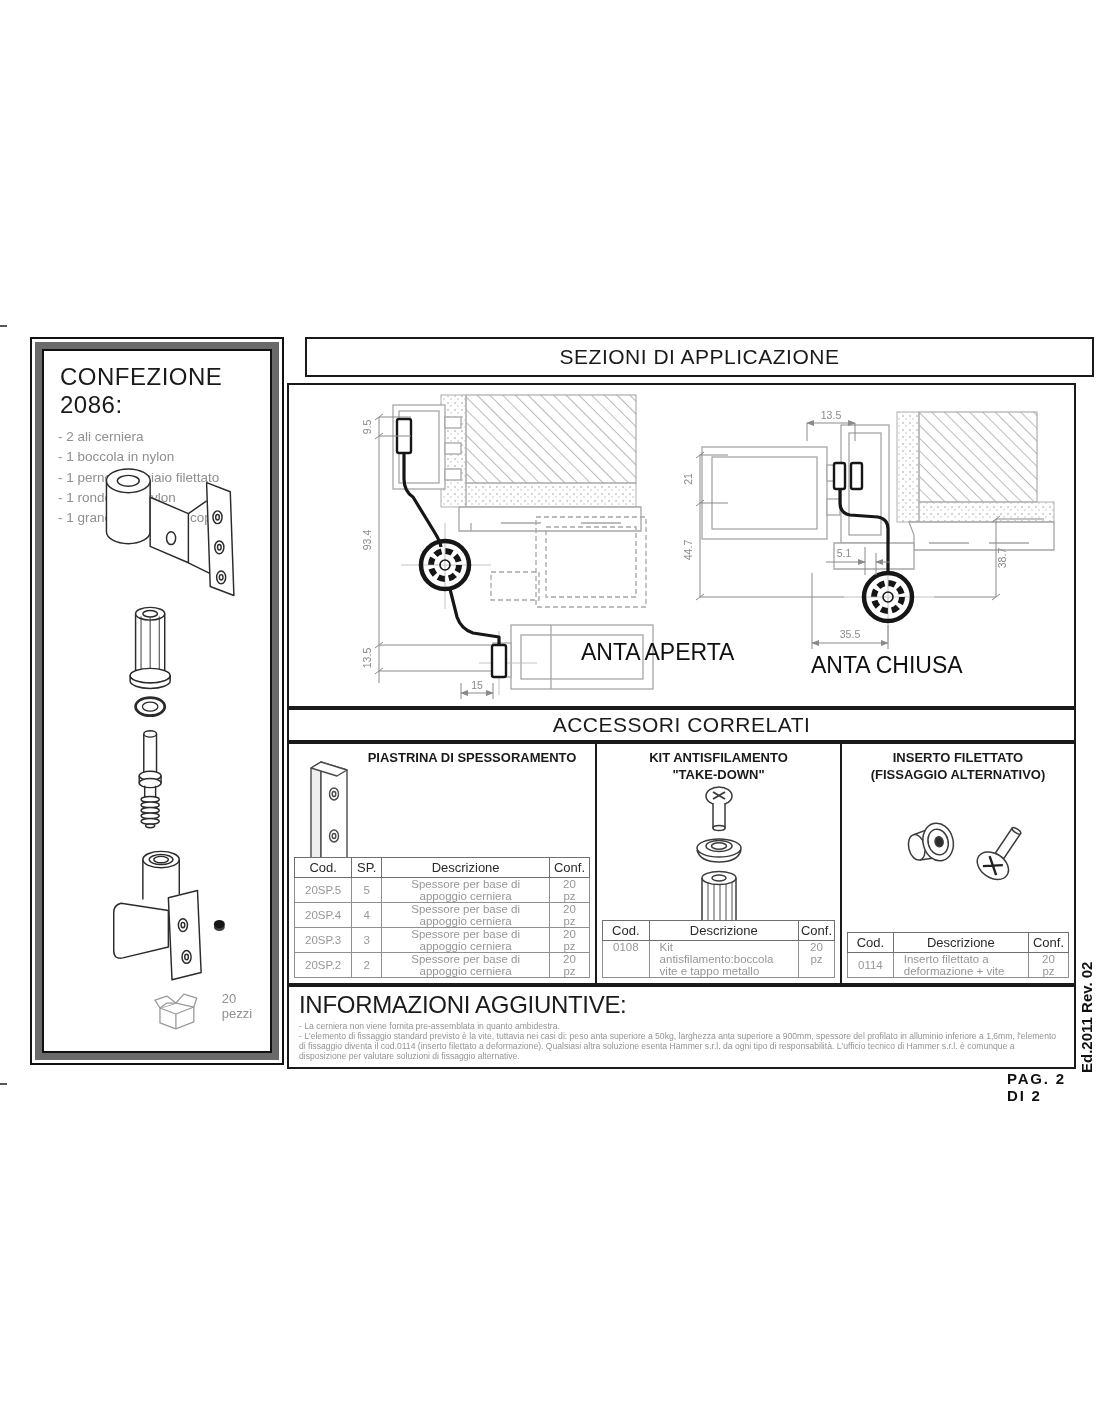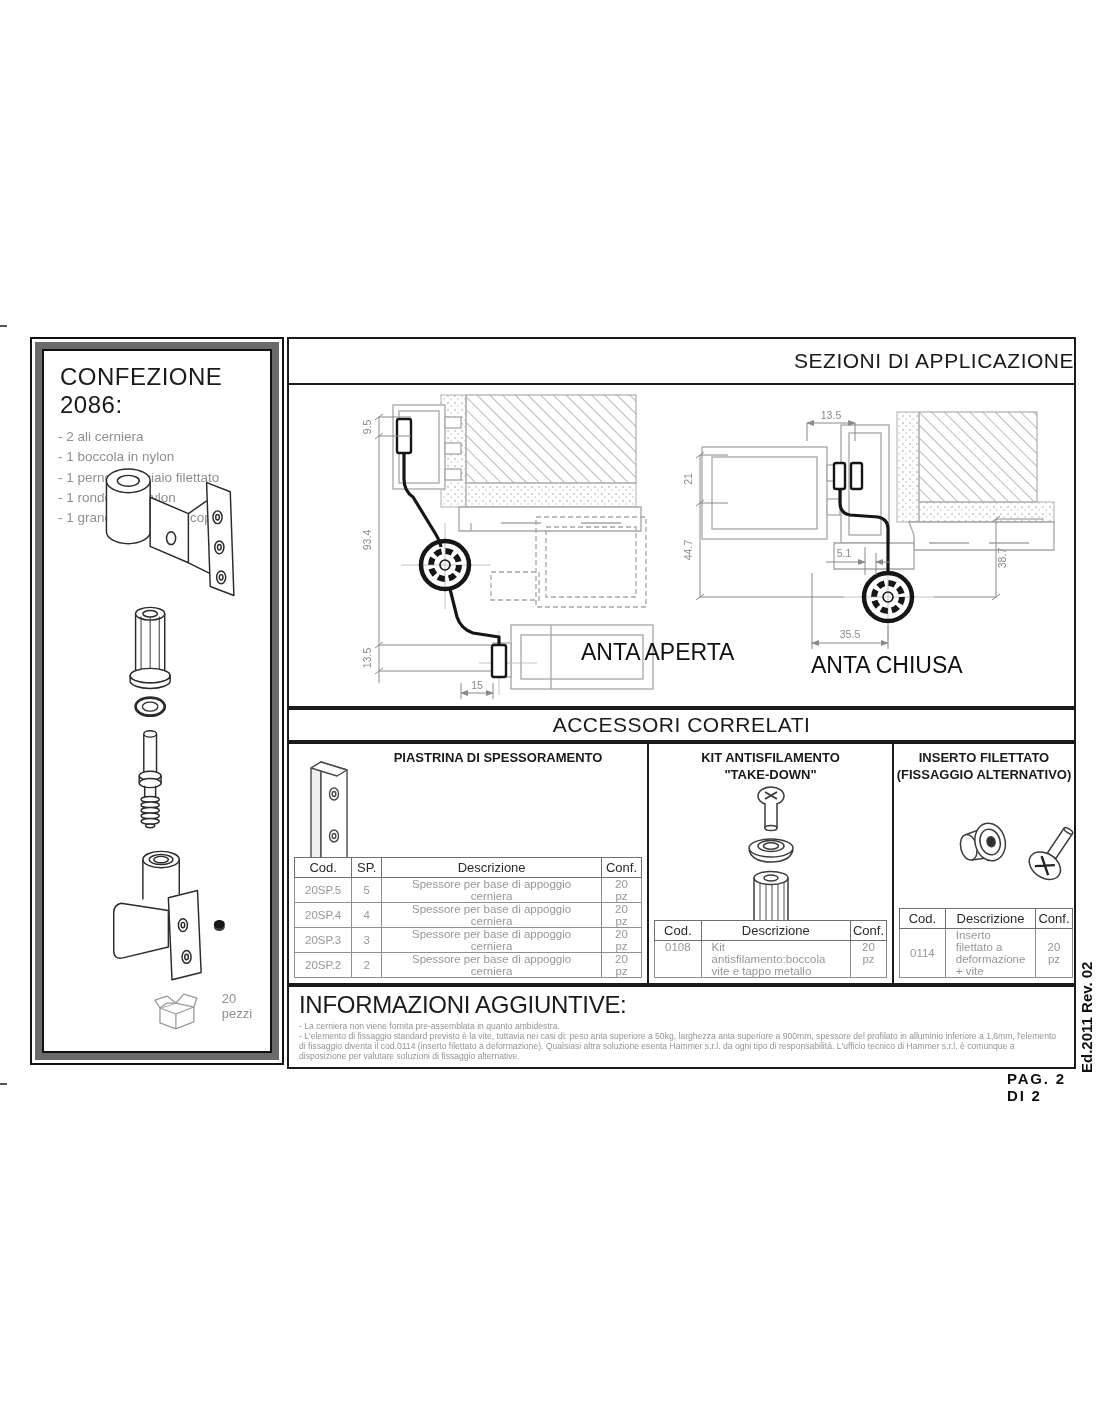--- a/index.html
+++ b/index.html
@@ -13,21 +13,21 @@
   #left-outer{left:30px;top:337px;width:254px;height:728px;border:2px solid #111;padding:3px;}
   #left-mid{width:100%;height:100%;border:7px solid #6a6a6a;box-sizing:border-box;}
   #left-inner{width:100%;height:100%;border:2px solid #111;box-sizing:border-box;position:relative;overflow:hidden;}
   .conf-title{font-size:24px;letter-spacing:.5px;margin:12px 16px 8px 16px;}
   .conf-list{margin:0 0 0 14px;font-size:13.5px;line-height:1.5;color:#8f8f8f;}
   .pezzi{position:absolute;left:110px;top:640px;display:flex;gap:22px;}
   .pezzi-label{font-size:13px;color:#909090;}
 
   
   .hdrbox{display:flex;align-items:center;justify-content:center;font-size:21px;letter-spacing:.5px;}
-  #sez-header{left:287px;top:337px;width:789px;height:48px;justify-content:flex-end;}
+  #sez-header{left:305px;top:337px;width:789px;height:40px;}
   #sez-body{left:287px;top:383px;width:789px;height:325px;}
   #acc-header{left:287px;top:708px;width:789px;height:34px;}
   #acc-body{left:287px;top:742px;width:789px;height:243px;display:flex;}
   #info-box{left:287px;top:985px;width:789px;height:84px;padding:3px 10px;overflow:hidden;}
 
   .anta-label{position:absolute;font-size:23px;color:#111;white-space:nowrap;}
   .acc-col{position:relative;height:100%;box-sizing:border-box;}
   .acc-col.b{border-right:2px solid #1a1a1a;}
   .panel-title{font-size:13px;font-weight:bold;text-align:center;line-height:1.3;padding-top:6px;color:#1a1a1a;}
 
@@ -288,21 +288,21 @@
     <div class="anta-label" style="left:292px;top:254px">ANTA APERTA</div>
     <div class="anta-label" style="left:522px;top:267px">ANTA CHIUSA</div>
   </div>
 
   <div class="box hdrbox" id="acc-header">
     <span>ACCESSORI CORRELATI</span>
   </div>
 
   <div class="box" id="acc-body">
 
-    <div class="acc-col b" style="width:360px">
+    <div class="acc-col b" style="width:308px">
       <div class="panel-title" style="padding-left:60px">PIASTRINA DI SPESSORAMENTO</div>
       <svg class="abs" style="left:8px;top:4px" width="72" height="160" viewBox="0 0 72 160">
         <g stroke="#4a4a4a" stroke-width="1.4" fill="#fff" stroke-linejoin="round">
           <path d="M14,20 L24,14 L24,142 L14,148 Z" fill="#efefef"></path>
           <path d="M24,14 L50,22 L50,150 L24,142 Z"></path>
           <path d="M14,20 L24,14 L50,22 L40,28 Z"></path>
           <ellipse cx="37" cy="46" rx="4.5" ry="6"></ellipse>
             <ellipse cx="37" cy="46" rx="1.8" ry="2.5"></ellipse>
           <ellipse cx="37" cy="88" rx="4.5" ry="6"></ellipse>
             <ellipse cx="37" cy="88" rx="1.8" ry="2.5"></ellipse>

